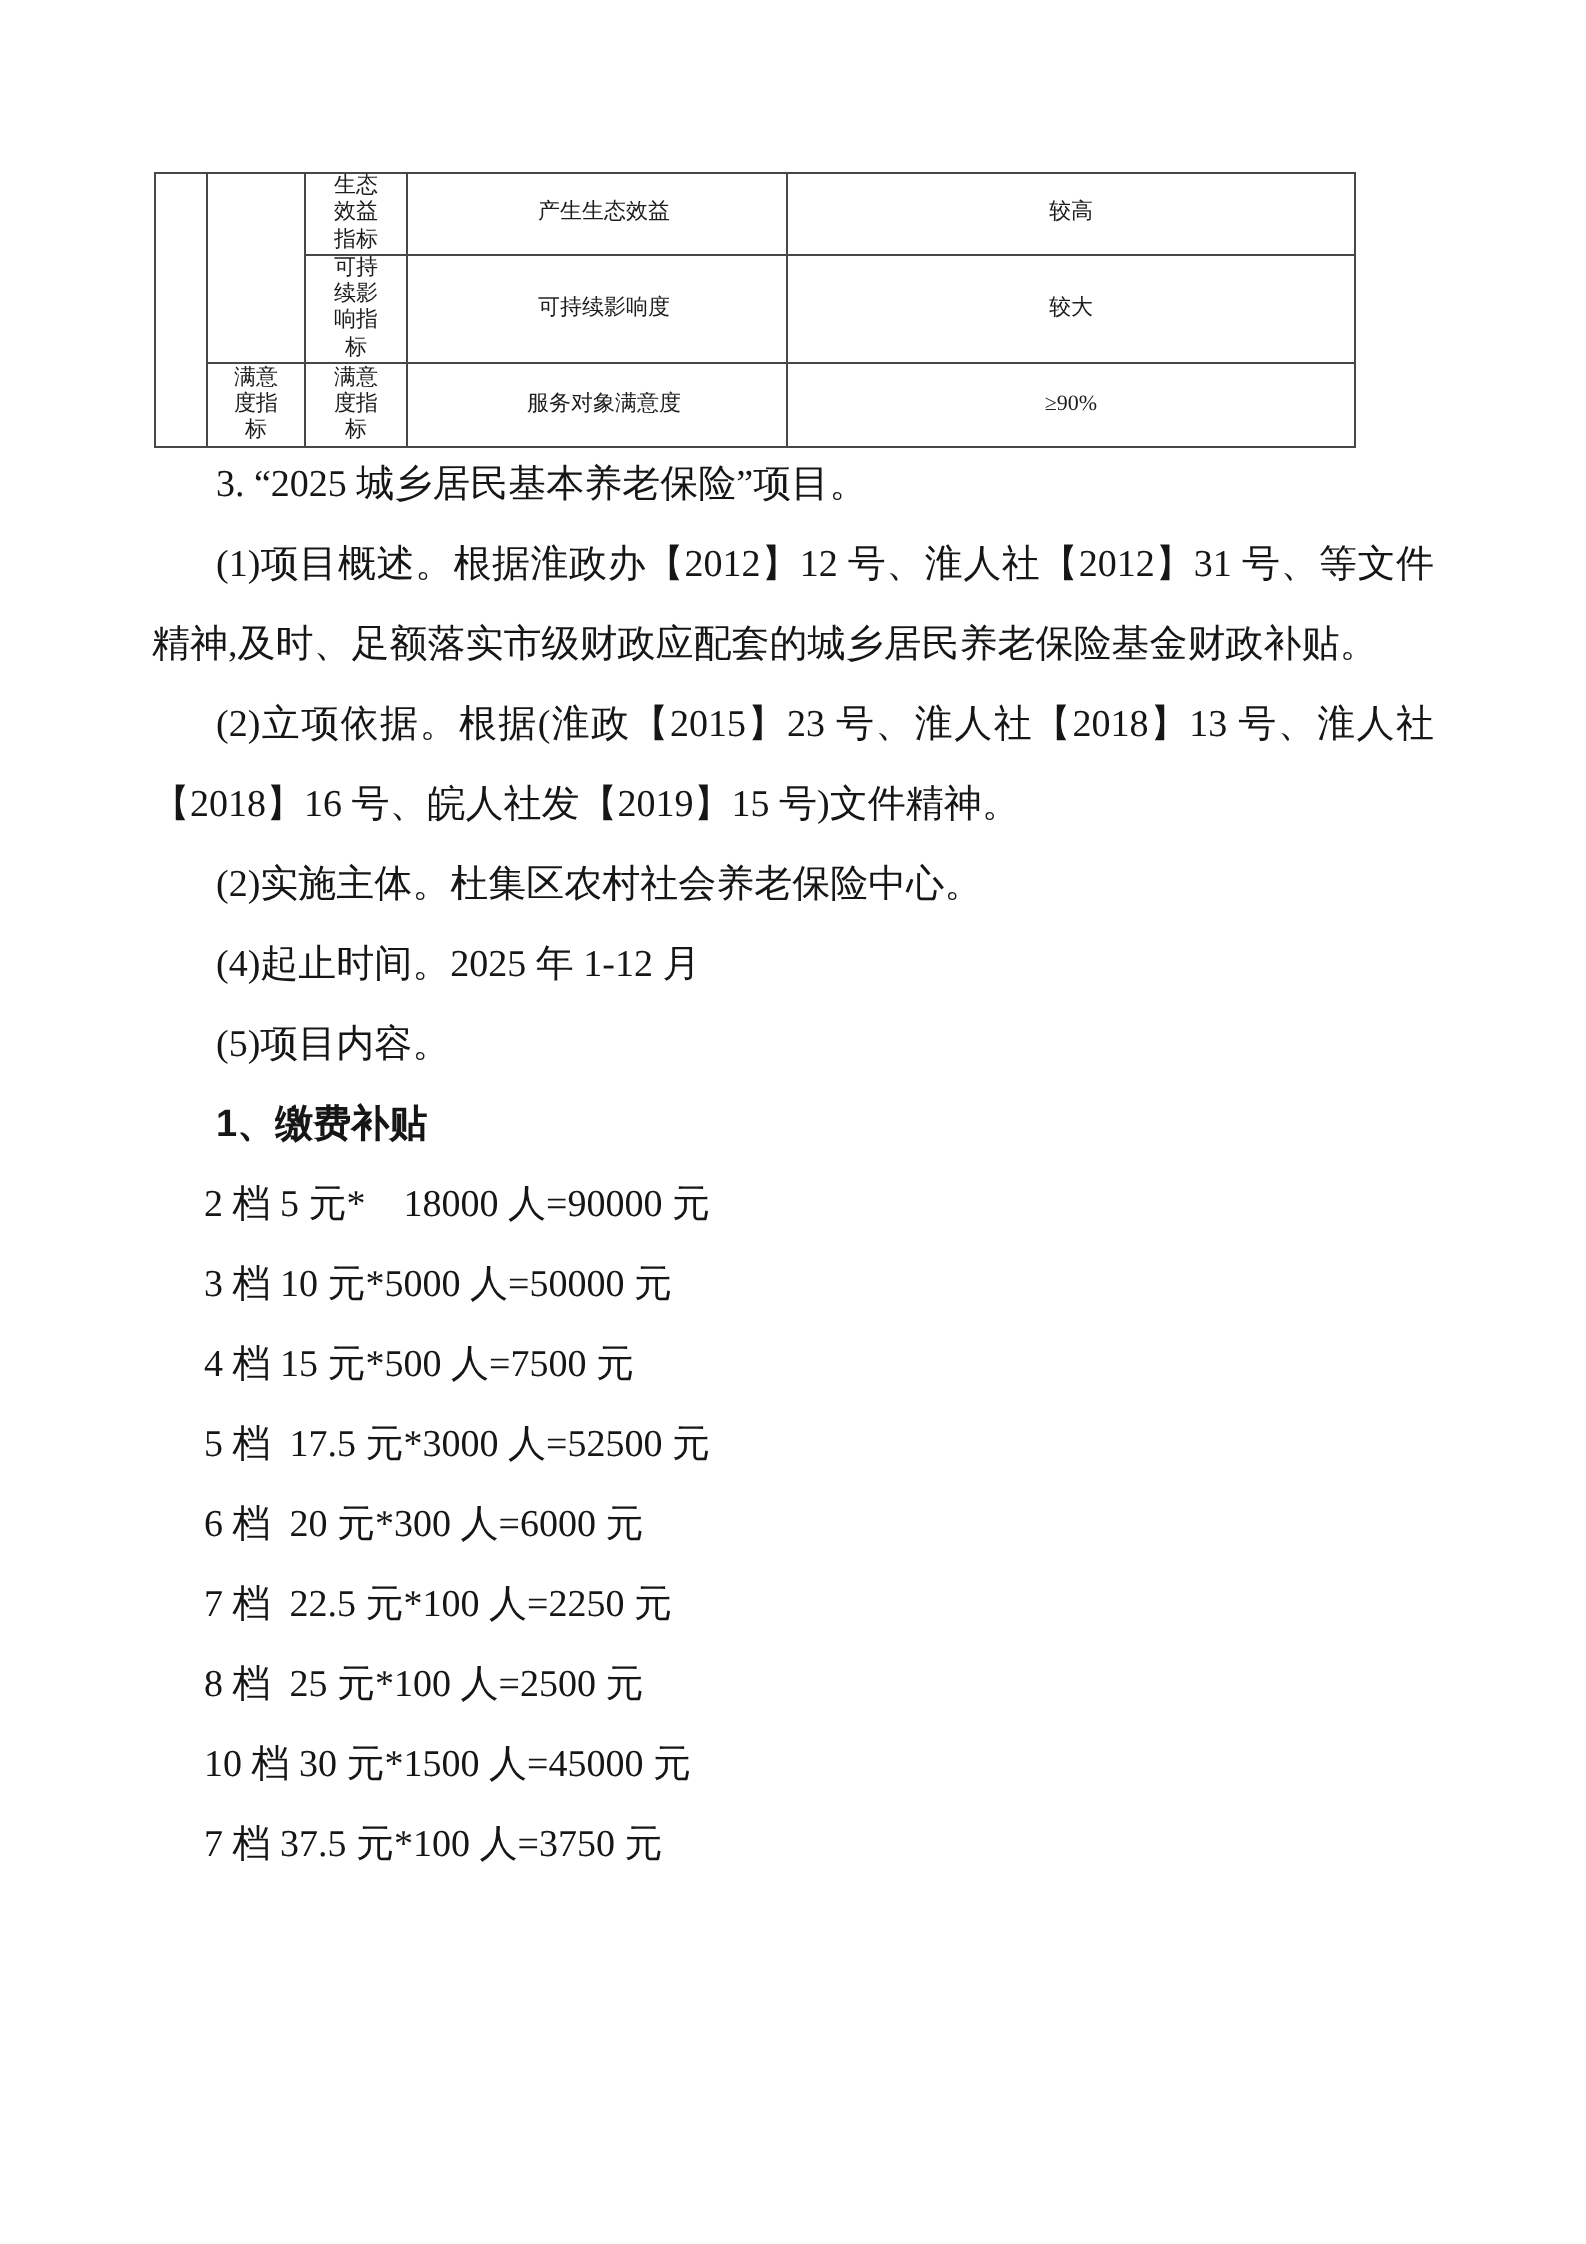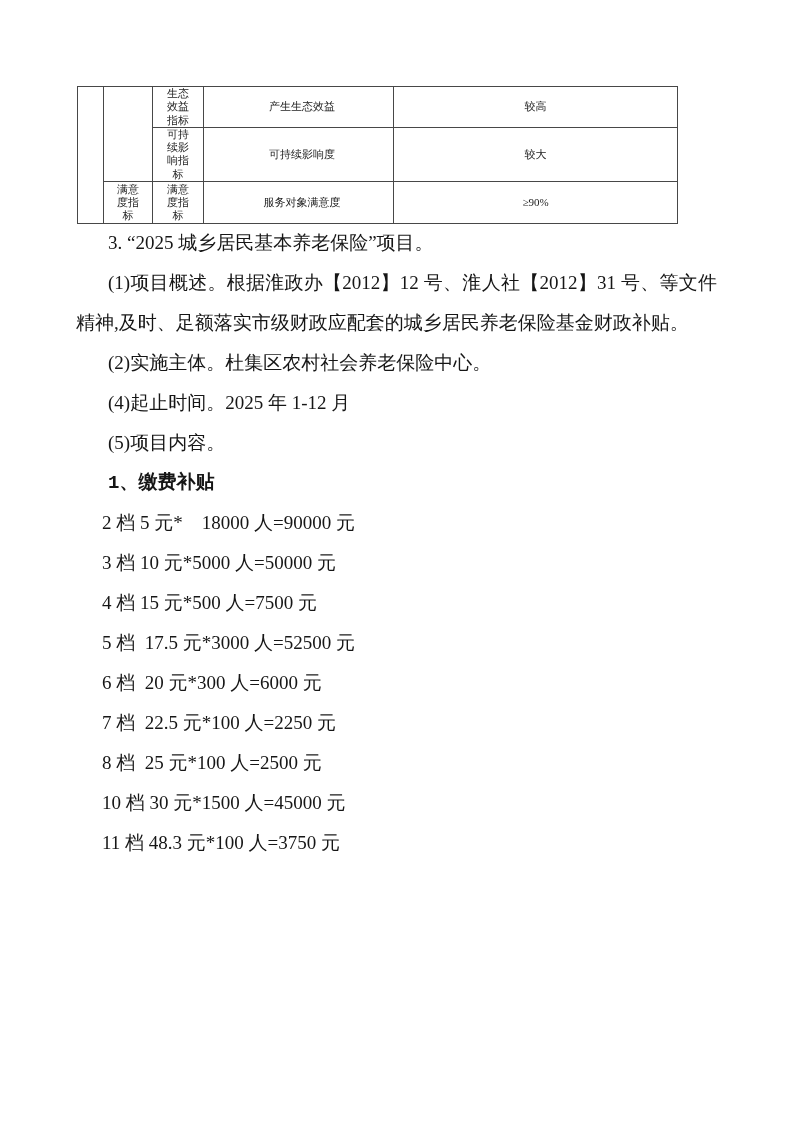--- a/index.html
+++ b/index.html
@@ -45,21 +45,21 @@
     font-size: 19px;
     line-height: 40px;
   }
   .content p {
     text-align: justify;
     text-indent: 32px;
     white-space: pre-wrap;
   }
   .content p.no-just { text-align: left; }
   .subsidy-heading {
-    font-family: Liberation Mono, monospace;
+    font-family: Liberation Sans, sans-serif;
     font-weight: bold;
     text-align: left !important;
   }
   .subsidy-line {
     text-indent: 0 !important;
     padding-left: 26px;
     text-align: center;
   }
 </style>
 </head>
@@ -101,30 +101,31 @@
         </td>
         <td class="cell-left">服务对象满意度</td>
         <td>≥90%</td>
       </tr>
     </tbody>
   </table>
 
   <div class="content">
     <p class="no-just">3. “2025 城乡居民基本养老保险”项目。</p>
     <p>(1)项目概述。根据淮政办【2012】12 号、淮人社【2012】31 号、等文件精神,及时、足额落实市级财政应配套的城乡居民养老保险基金财政补贴。</p>
+    <p>(2)立项依据。根据(淮政【2015】23 号、淮人社【2018】13 号、淮人社【2018】16 号、皖人社发【2019】15 号)文件精神。</p>
     <p>(2)实施主体。杜集区农村社会养老保险中心。</p>
     <p>(4)起止时间。2025 年 1-12 月</p>
     <p>(5)项目内容。</p>
 
     <p class="subsidy-heading">1、缴费补贴</p>
 
     <p class="subsidy-line">2 档 5 元*　18000 人=90000 元</p>
     <p class="subsidy-line">3 档 10 元*5000 人=50000 元</p>
     <p class="subsidy-line">4 档 15 元*500 人=7500 元</p>
     <p class="subsidy-line">5 档  17.5 元*3000 人=52500 元</p>
     <p class="subsidy-line">6 档  20 元*300 人=6000 元</p>
     <p class="subsidy-line">7 档  22.5 元*100 人=2250 元</p>
     <p class="subsidy-line">8 档  25 元*100 人=2500 元</p>
     <p class="subsidy-line">10 档 30 元*1500 人=45000 元</p>
-    <p class="subsidy-line">11 档 48.3 元*100 人=3750 元</p>
+    <p class="subsidy-line">7 档 37.5 元*100 人=3750 元</p>
   </div>
 
 </div>
 
 </body></html>

